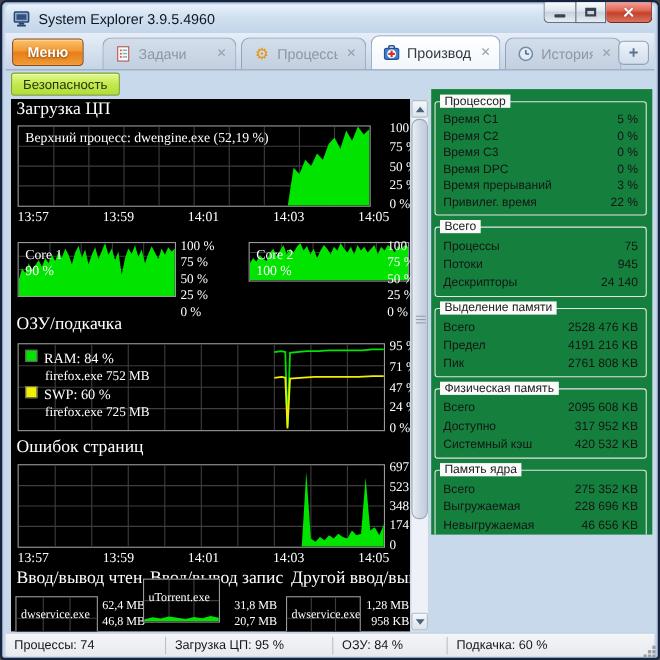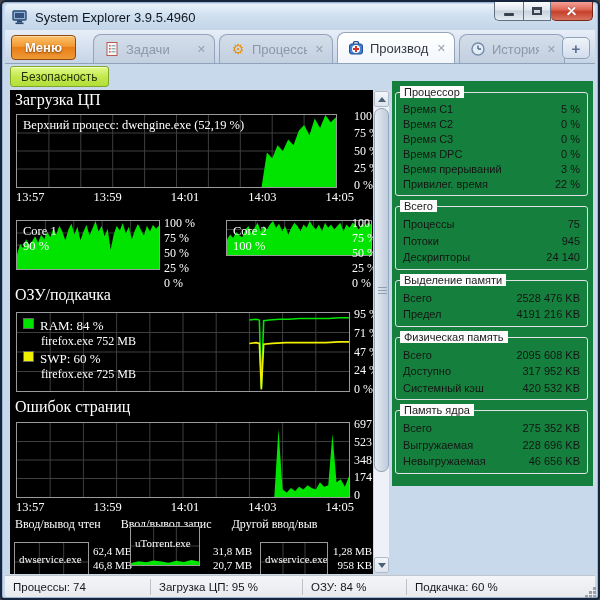--- a/index.html
+++ b/index.html
@@ -93,22 +93,22 @@
   .legend { position:absolute; left:6px; top:5px; z-index:3; }
   .leg-row { display:flex; align-items:flex-start; height:16px; font-size:13px; }
   .swatch { width:11px; height:11px; border:1px solid #666; margin-right:6px; }
   .leg-sub { font-size:12px; margin-left:18px; height:17px; }
 
   .t-pf { top:308px; }
   .b-pf { left:6px; top:332px; width:334px; height:76px; }
   .y-pf { left:344px; top:327px; height:86px; }
   .x-pf { left:6px; top:410px; width:338px; }
 
-  .io-headers { position:absolute; left:5px; top:427px; display:flex; gap:20px;
-    font-size:12px; white-space:nowrap; width:370px; }
+  .io-headers { position:absolute; left:5px; top:427px; display:flex; gap:7px;
+    font-size:16px; white-space:nowrap; width:370px; }
   .b-io1 { left:4px;   top:452px; width:75px; height:40px; }
   .b-io2 { left:120px; top:436px; width:70px; height:40px; }
   .b-io3 { left:250px; top:452px; width:68px; height:40px; }
   .io-proc { position:absolute; left:4px; top:10px; font-size:11px; z-index:3; white-space:nowrap; }
   .io-vals { position:absolute; width:44px; text-align:right; font-size:11px; line-height:14px;
     top:454px; white-space:nowrap; }
   .v-io1 { left:78px; } .v-io2 { left:194px; width:48px; } .v-io3 { left:318px; }
 
   
   .vscroll { position:absolute; left:371px; top:88px; width:17px; height:484px;
@@ -494,20 +494,24 @@
     <div class="group">
       <div class="group-title">Выделение памяти</div>
       <div class="srow">
           <span class="sl">Всего</span>
           <span class="sv">2528 476 KB</span>
         </div>
       <div class="srow">
           <span class="sl">Предел</span>
           <span class="sv">4191 216 KB</span>
         </div>
+      <div class="srow">
+          <span class="sl">Пик</span>
+          <span class="sv">2761 808 KB</span>
+        </div>
     </div>
     <div class="group">
       <div class="group-title">Физическая память</div>
       <div class="srow">
           <span class="sl">Всего</span>
           <span class="sv">2095 608 KB</span>
         </div>
       <div class="srow">
           <span class="sl">Доступно</span>
           <span class="sv">317 952 KB</span>

